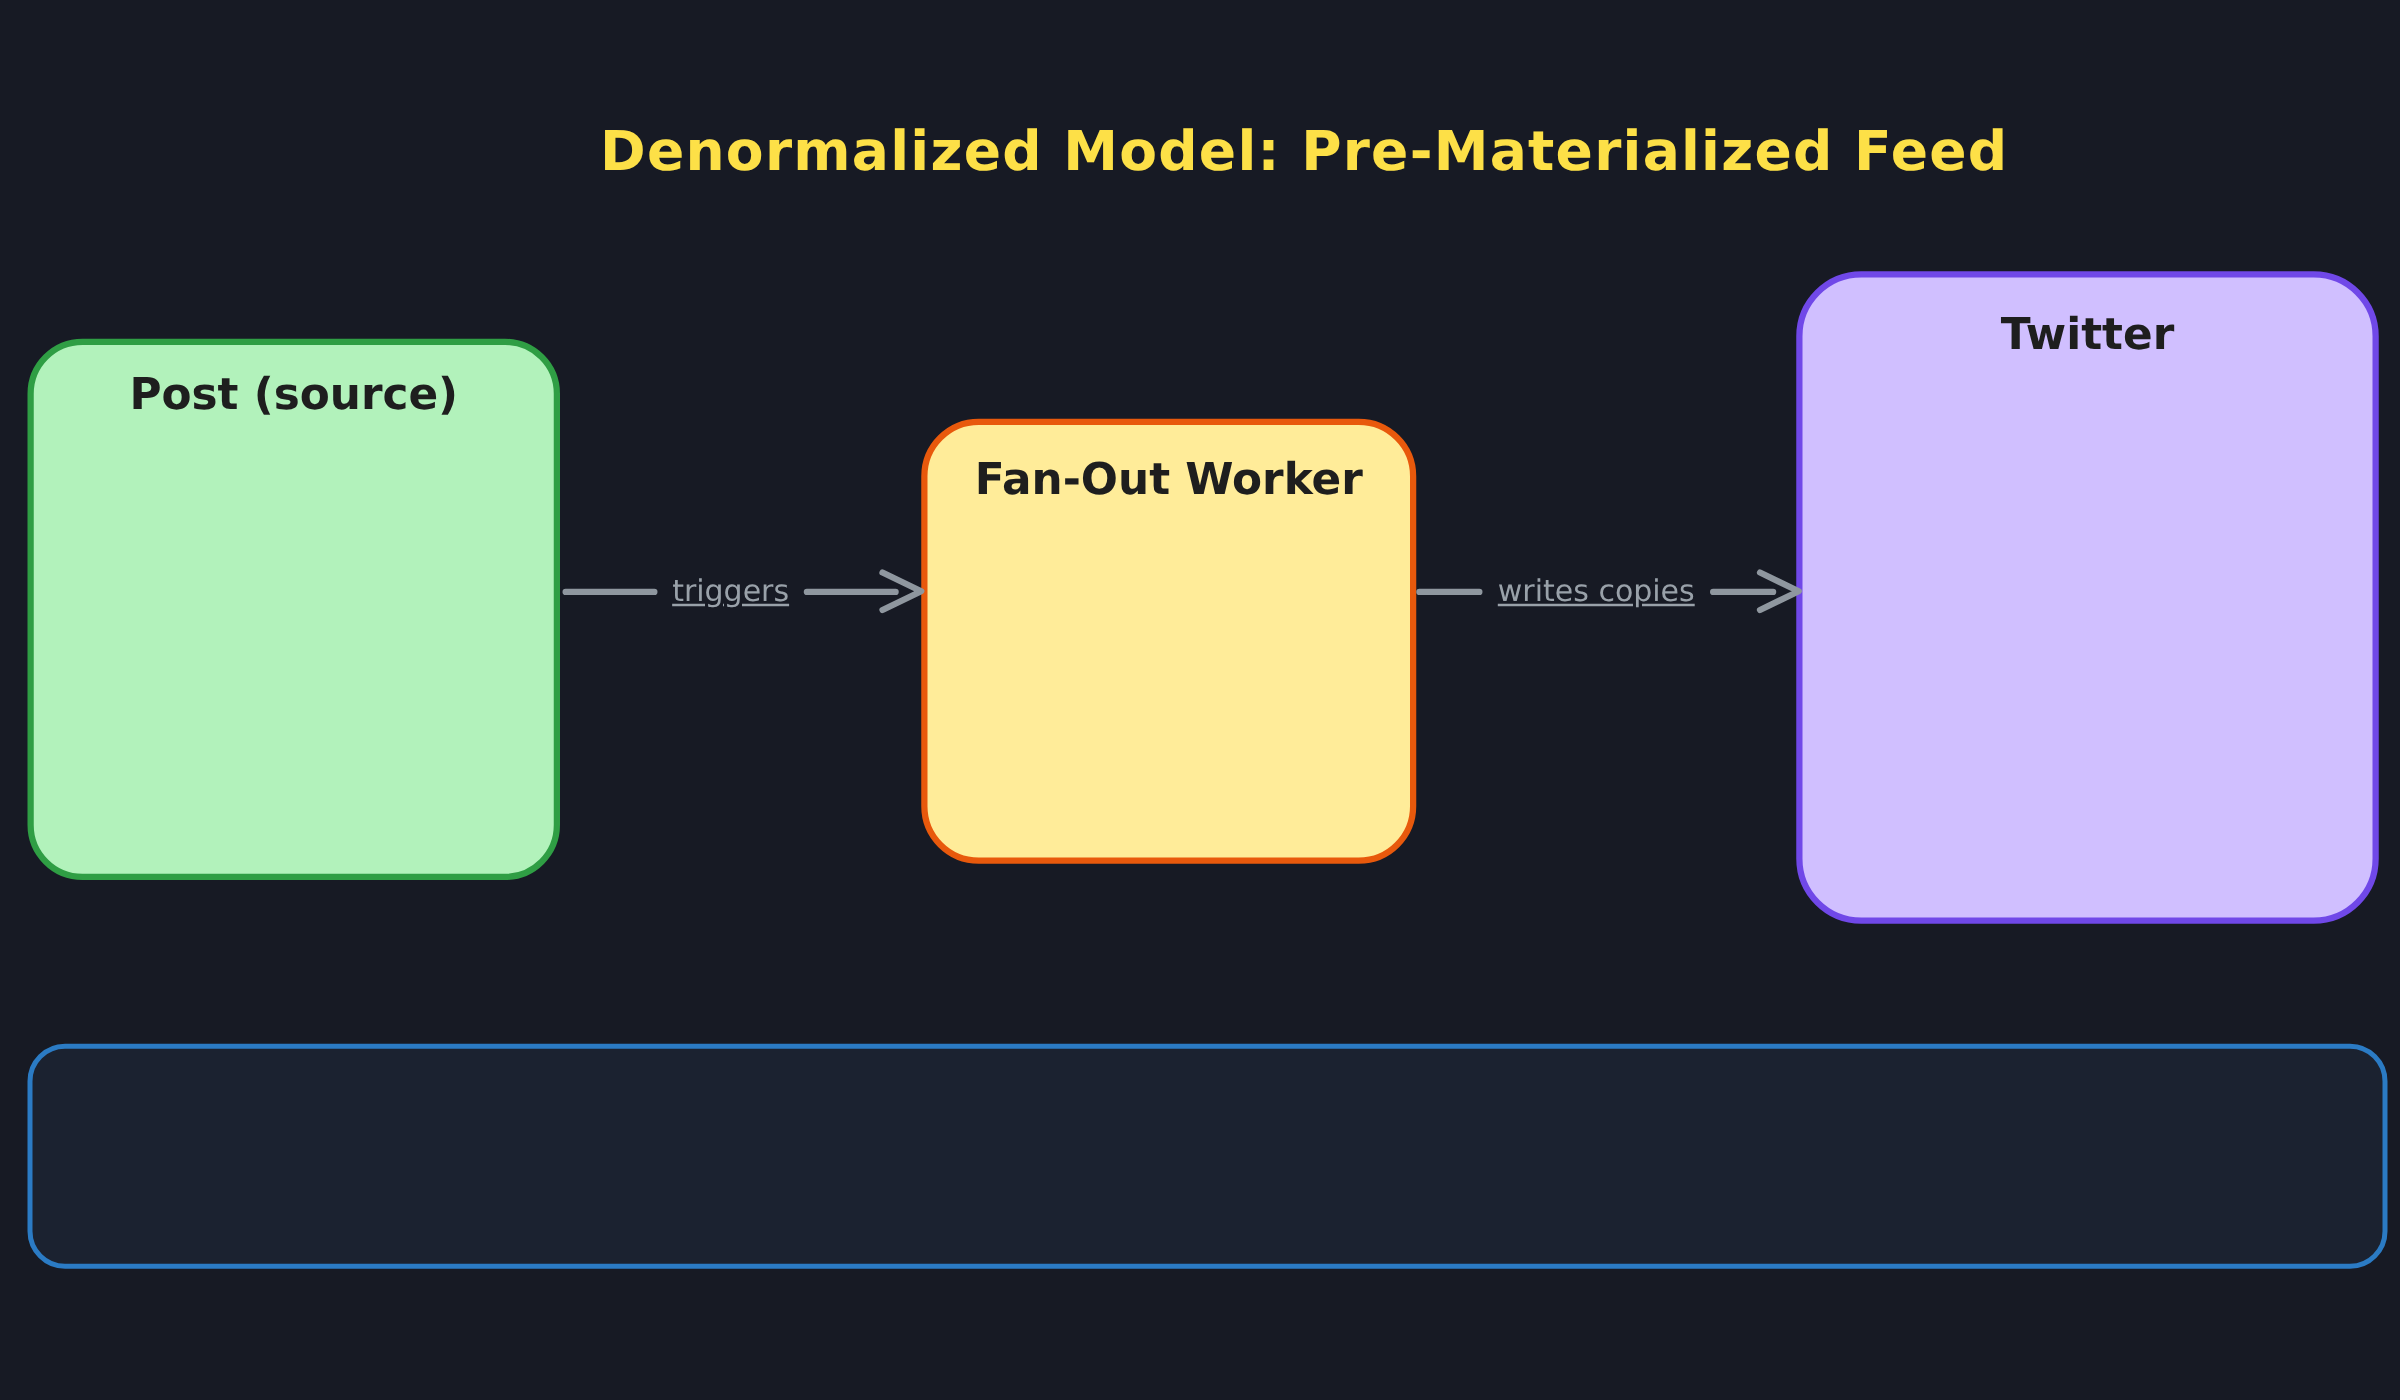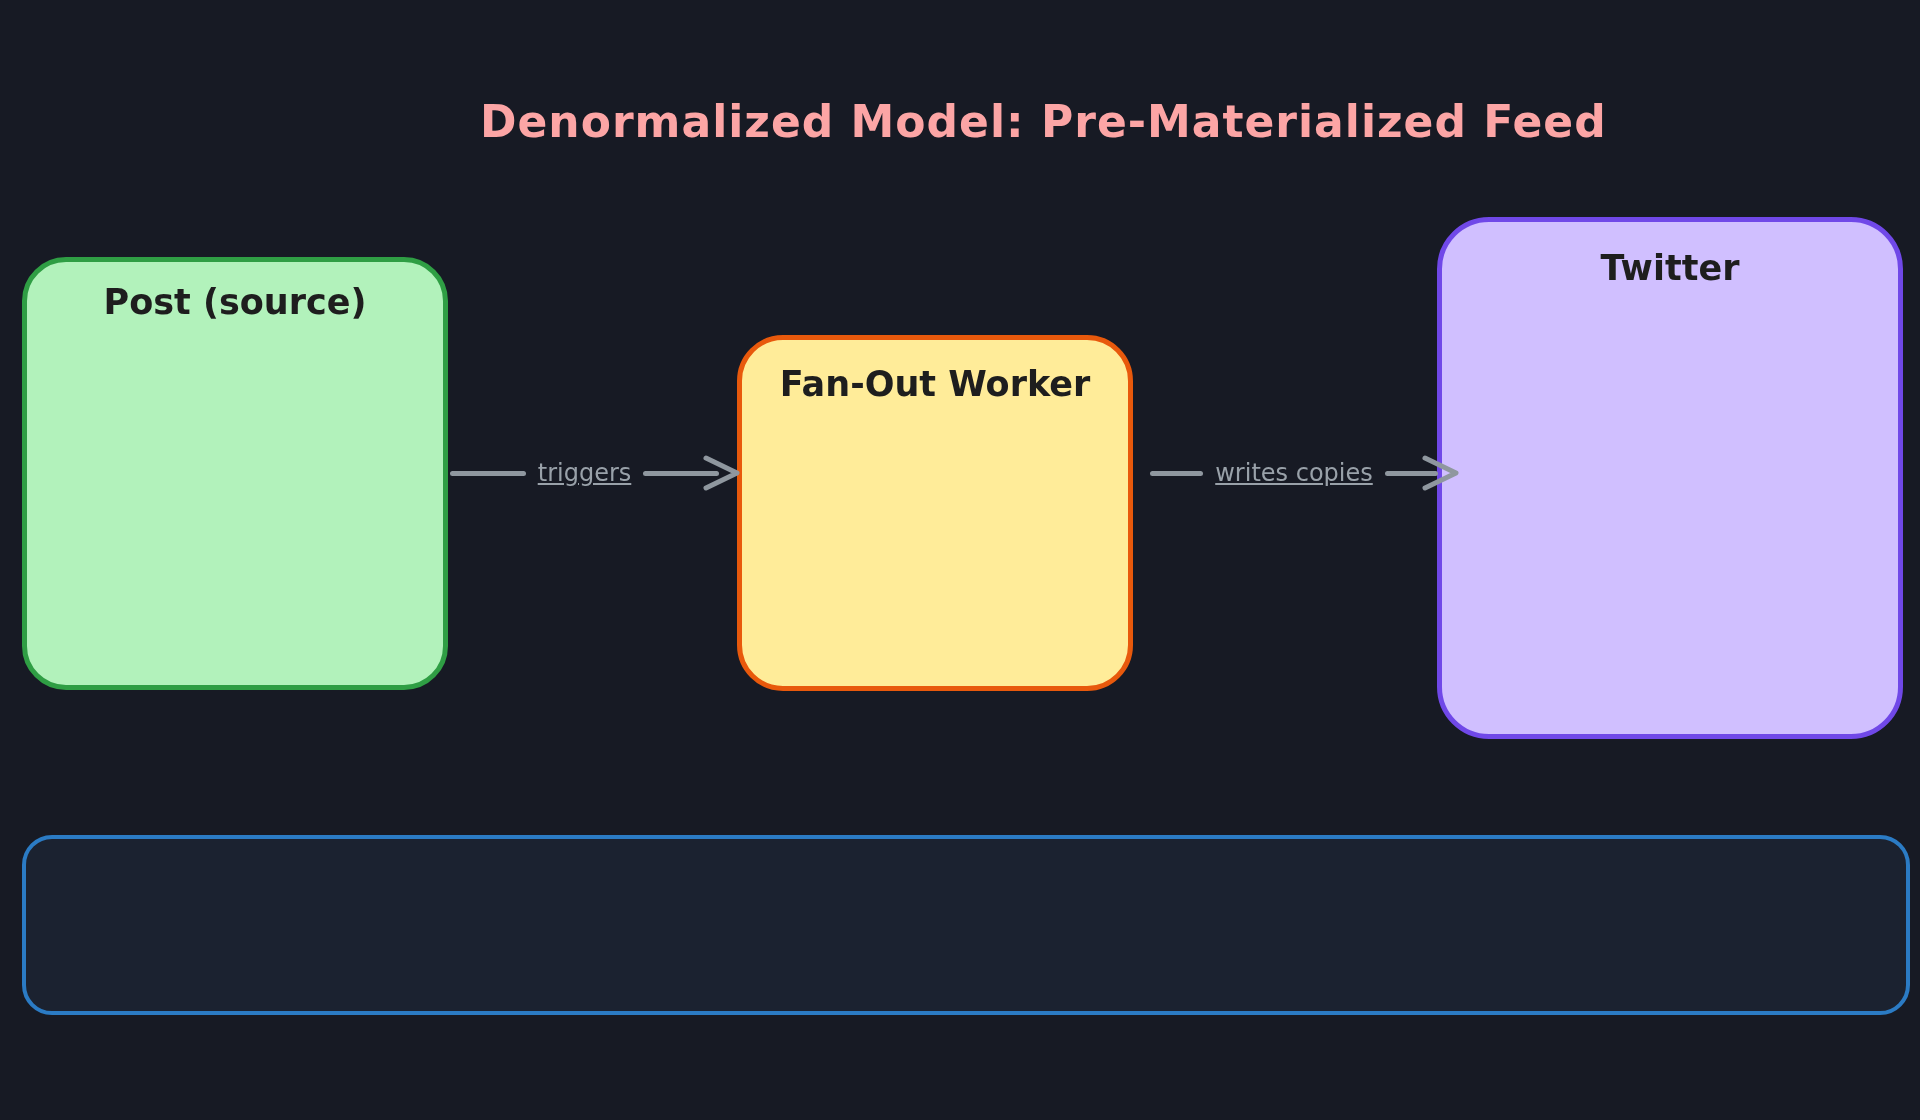--- a/index.html
+++ b/index.html
@@ -17,37 +17,37 @@
   }
   .diagram-title {
     position: absolute;
     left: 480px;
     top: 96px;
     width: 1090px;
     text-align: center;
     font-size: 44px;
     font-weight: bold;
     letter-spacing: 1px;
-    color: #fca5a5;
+    color: #fde047;
     white-space: nowrap;
   }
   .node {
     position: absolute;
     box-sizing: border-box;
   }
   .node-label {
     font-size: 35px;
     font-weight: bold;
     color: #1e1e1e;
     text-align: center;
     white-space: nowrap;
   }
   .node-post {
     left: 22px;
-    top: 257px;
+    top: 271px;
     width: 426px;
     height: 433px;
     background: #b2f2bb;
     border: 5px solid #2f9e44;
     border-radius: 44px;
     padding-top: 20px;
   }
   .node-fanout {
     left: 737px;
     top: 335px;
@@ -69,21 +69,21 @@
     padding-top: 26px;
   }
   .edge {
     position: absolute;
     top: 449px;
     height: 48px;
     display: flex;
     align-items: center;
   }
   .edge-1 { left: 450px;  width: 287px; }
-  .edge-2 { left: 1133px; width: 306px; margin-left: 17px; }
+  .edge-2 { left: 1133px; width: 306px; }
   .shaft {
     flex: 1 1 auto;
     height: 5px;
     background: #8f979f;
     border-radius: 3px;
   }
   .shaft-end { margin-right: 18px; }
   .edge-label {
     color: #99a1a9;
     font-size: 24px;

